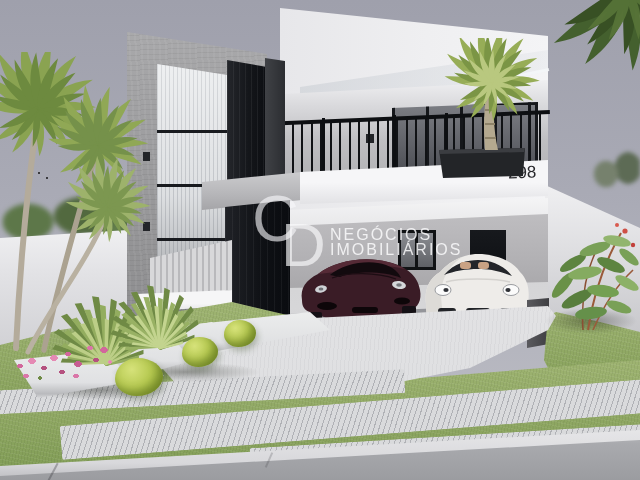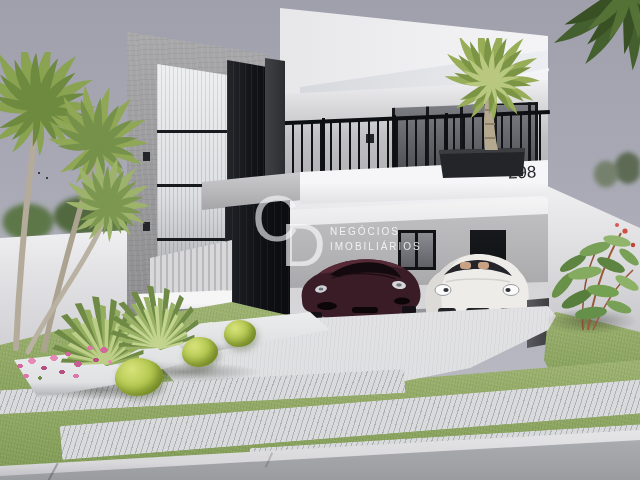--- a/index.html
+++ b/index.html
@@ -17,21 +17,21 @@
      linear-gradient(180deg, var(--grass,#a0b573), var(--grass-dark,#7f9b54));}
   .paver{background-color:var(--paver,#d9dadc);
      background-image:repeating-linear-gradient(112deg, rgba(125,127,134,.45) 0 1px, rgba(0,0,0,0) 1px 5px);
      border-radius:2px;}
   .slab{background:linear-gradient(180deg,#eceded 0%,#e0e1e3 70%,#b9babd 92%,#d6d7d9 100%);}
   .shrub{border-radius:48% 52% 55% 45%/55% 48% 52% 45%;
      background:radial-gradient(circle at 35% 30%, #d6e27a, var(--shrub,#b7ca52) 45%, #8aa32e 88%);
      box-shadow:inset -4px -5px 8px rgba(70,90,20,.45), 2px 4px 6px rgba(50,70,30,.30);}
   .softshadow{background:radial-gradient(closest-side, rgba(25,28,20,.38), rgba(25,28,20,0));}
   .wm-letter{position:absolute;line-height:1;font-weight:400;color:rgba(249,249,251,.62);}
-  .wm-line{position:absolute;letter-spacing:2px;font-size:10px;color:rgba(250,250,252,.85);white-space:nowrap;}
+  .wm-line{position:absolute;letter-spacing:2px;font-size:16px;color:rgba(250,250,252,.85);white-space:nowrap;}
 </style>
 </head>
 <body>
 
 <div class="stage">
 
   <div class="abs" style="left:0;top:0;width:640px;height:480px;
               background:linear-gradient(180deg,#9fa0ac 0%,#a9aab5 40%,#b4b5be 70%,#bfbfc6 100%);"></div>
 
   <div class="abs" style="left:0;top:170px;width:150px;height:90px;filter:blur(2.5px);background:

